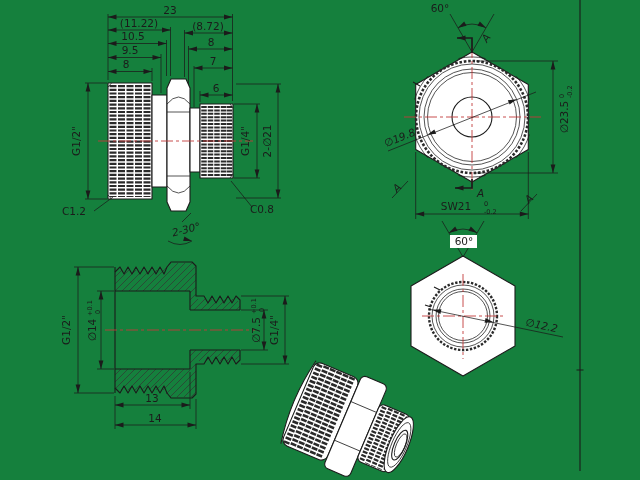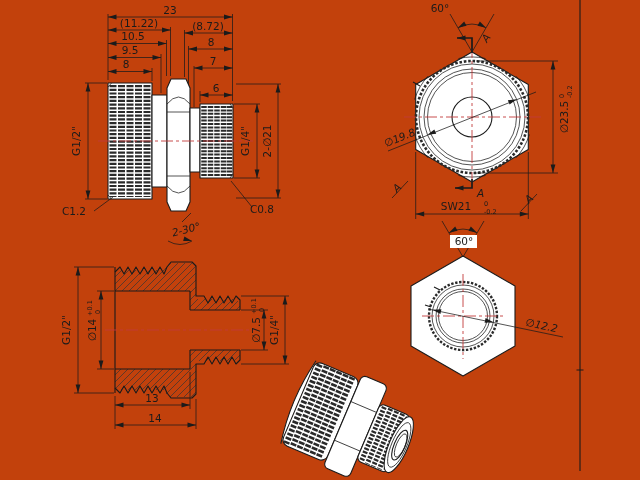--- a/index.html
+++ b/index.html
@@ -1,16 +1,16 @@
 <!DOCTYPE html>
 <html><head>
 <meta charset="utf-8">
 <style>
   html,body{margin:0;padding:0;background:#fff}
-  .sheet{position:relative;width:640px;height:480px;background:#c2410c;overflow:hidden;
+  .sheet{position:relative;width:640px;height:480px;background:#15803d;overflow:hidden;
          font-family:"DejaVu Sans",sans-serif}
   svg{position:absolute;left:0;top:0}
   svg text{font-family:"DejaVu Sans",sans-serif;font-size:10.5px;fill:#1b1b1b}
   .sm{font-size:6.5px}
   .it{font-style:italic}
   .mid{text-anchor:middle}
   .o{stroke:#1b1b1b;stroke-width:1.1;fill:none;stroke-linejoin:round}
   .d{stroke:#1b1b1b;stroke-width:0.75;fill:none}
   .w{fill:#fff;stroke:#1b1b1b;stroke-width:1.1;stroke-linejoin:round}
   .kn{stroke:#2a2a2a;fill:none}

